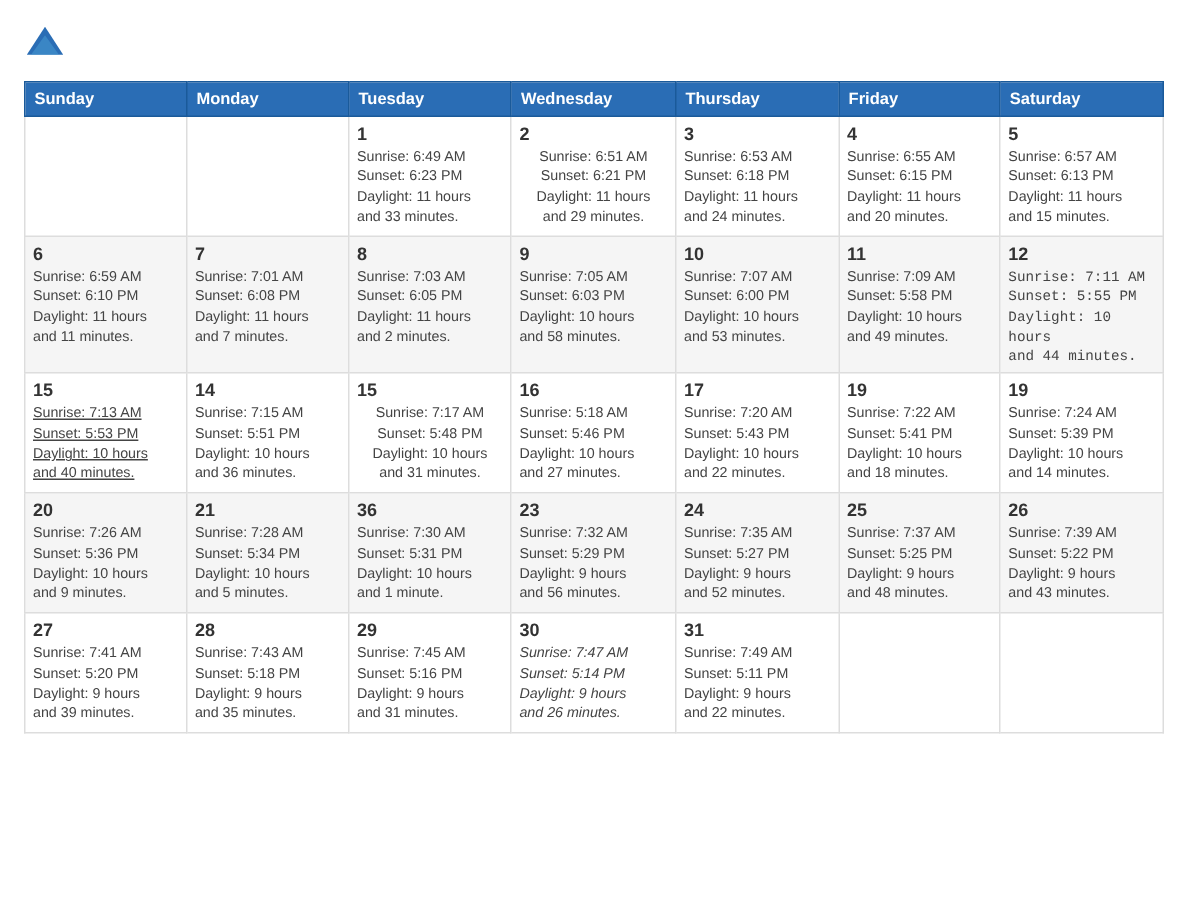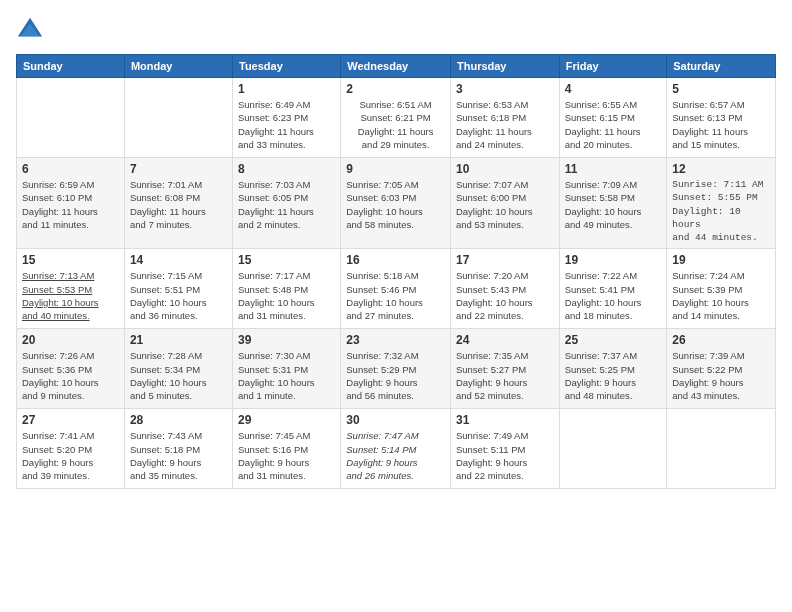--- a/index.html
+++ b/index.html
@@ -233,21 +233,21 @@
           </td>
           <td>
             <span class="day-num">14</span>
             <div class="day-info" style="white-space: pre-line;">Sunrise: 7:15 AM
 Sunset: 5:51 PM
 Daylight: 10 hours
 and 36 minutes.</div>
           </td>
           <td>
             <span class="day-num">15</span>
-            <div class="day-info" style="white-space: pre-line;">Sunrise: 7:17 AM
+            <div class="day-info" style="white-space: pre-line; text-align: center;">Sunrise: 7:17 AM
 Sunset: 5:48 PM
 Daylight: 10 hours
 and 31 minutes.</div>
           </td>
           <td>
             <span class="day-num">16</span>
             <div class="day-info" style="white-space: pre-line;">Sunrise: 5:18 AM
 Sunset: 5:46 PM
 Daylight: 10 hours
 and 27 minutes.</div>
@@ -283,21 +283,21 @@
 and 9 minutes.</div>
           </td>
           <td>
             <span class="day-num">21</span>
             <div class="day-info" style="white-space: pre-line;">Sunrise: 7:28 AM
 Sunset: 5:34 PM
 Daylight: 10 hours
 and 5 minutes.</div>
           </td>
           <td>
-            <span class="day-num">39</span>
+            <span class="day-num">36</span>
             <div class="day-info" style="white-space: pre-line;">Sunrise: 7:30 AM
 Sunset: 5:31 PM
 Daylight: 10 hours
 and 1 minute.</div>
           </td>
           <td>
             <span class="day-num">23</span>
             <div class="day-info" style="white-space: pre-line;">Sunrise: 7:32 AM
 Sunset: 5:29 PM
 Daylight: 9 hours

